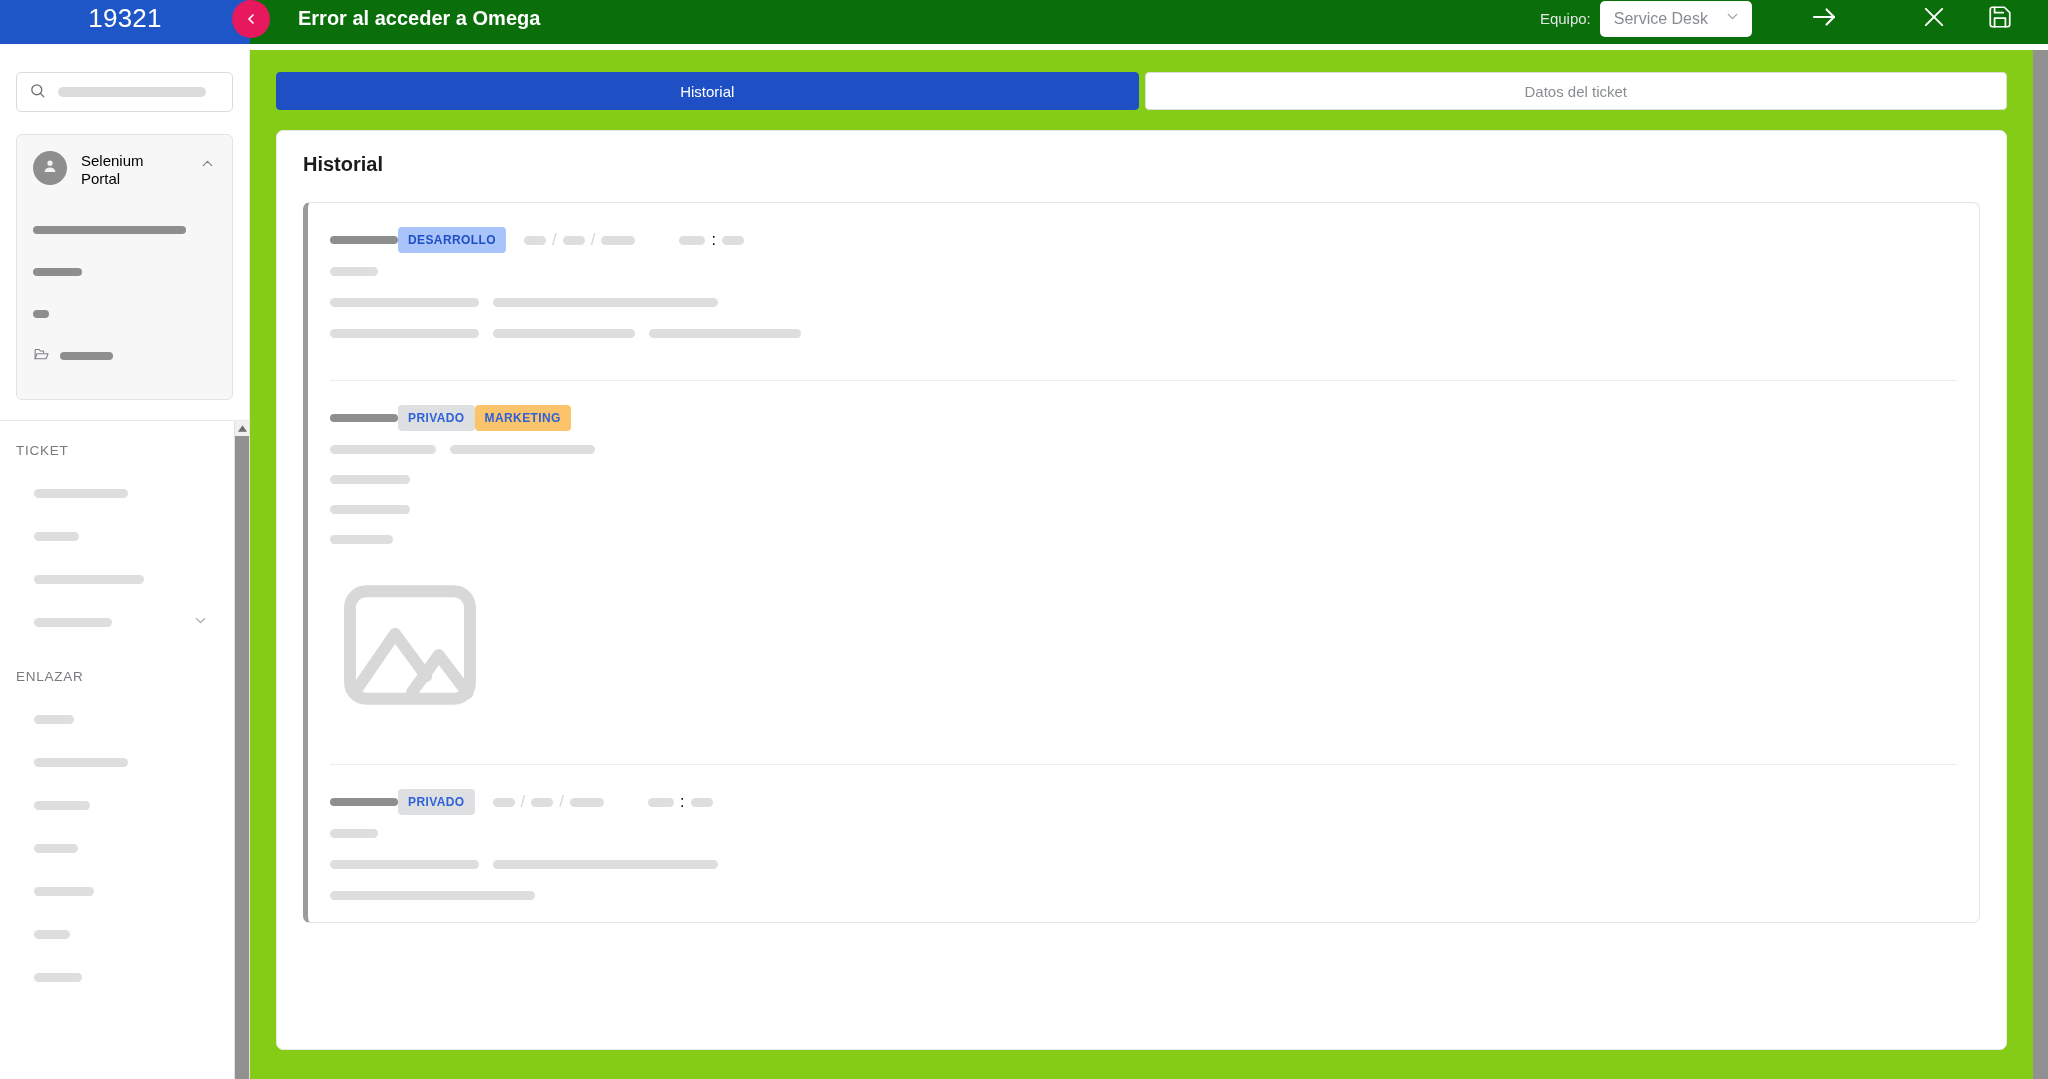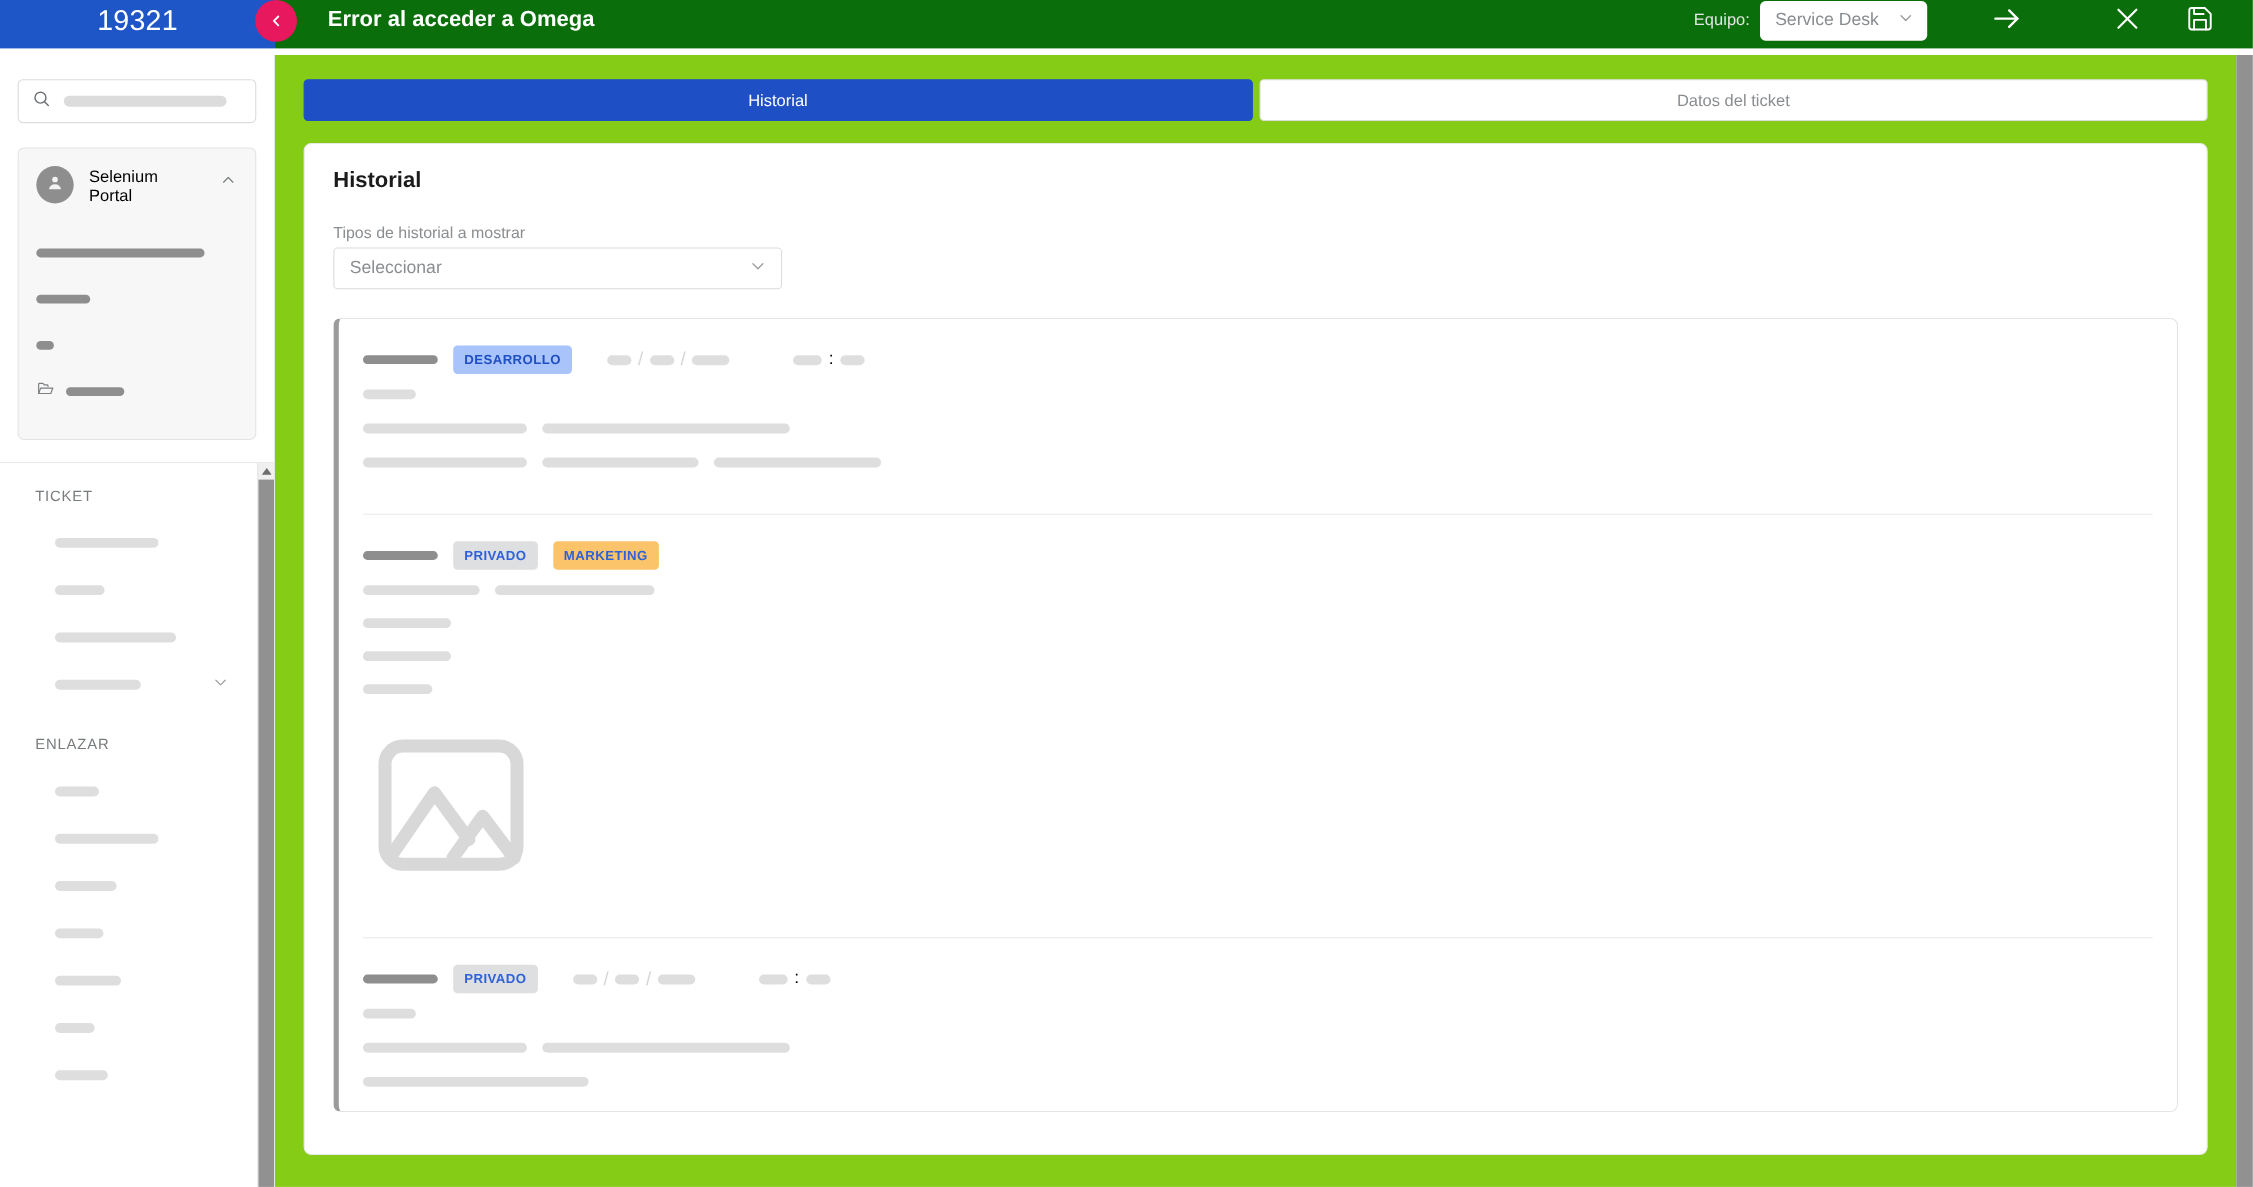--- a/index.html
+++ b/index.html
@@ -92,21 +92,21 @@
     flex: 1; padding-top: 1px;
   }
   .collapse-btn { background:none;border:none;cursor:pointer;padding:4px 0 0 0; }
   .portal-rows { margin-top: 22px; display:flex; flex-direction:column; gap: 0; }
   .prow { height: 42px; display: flex; align-items: center; gap: 10px; }
   .skel { background: #8e8e8e; border-radius: 5px; height: 8px; }
   .skel-lt { background: #dedede; border-radius: 5px; height: 9px; }
 
   .sidebar-scroller {
     flex: 1; position: relative; border-top: 1px solid #eaeaea;
-    margin-top: 20px; overflow: hidden; padding-left: 16px;
+    margin-top: 20px; overflow: hidden;
   }
   .scroll-inner { padding: 22px 16px 0 16px; }
   .section-title {
     font-size: 13.5px; color: #777b7e; letter-spacing: .75px; font-weight: 500;
     margin-bottom: 14px;
   }
   .field-row { height: 43px; display: flex; align-items: center; justify-content: space-between; padding-left: 18px; padding-right: 24px; }
 
   .vscroll {
     position: absolute; top: 0; right: 0; width: 15px; height: 100%;
@@ -149,21 +149,21 @@
     padding: 0 12px 0 14px; cursor: pointer;
   }
   .sel-field-box span { font-size: 16px; color: #8b8e91; }
 
   .history-card {
     margin-top: 26px; border: 1px solid #e4e4e4; border-left: 5px solid #9b9b9b;
     border-radius: 7px; background: #ffffff; padding: 0 22px 0 22px;
   }
   .hentry { padding: 24px 0 22px 0; border-bottom: 1px solid #ececec; }
   .hentry:last-child { border-bottom: none; }
-  .hrow1 { display: flex; align-items: center; gap: 14px; flex-wrap: nowrap; }
+  .hrow1 { display: flex; align-items: center; flex-wrap: nowrap; }
   .badge {
     font-size: 12px; font-weight: bold; letter-spacing: .4px;
     border-radius: 4px; padding: 6px 10px; white-space: nowrap;
   }
   .badge-dev { background: #a9c4fb; color: #1f4fc4; }
   .badge-priv { background: #dddfe1; color: #2f61d8; }
   .badge-mkt { background: #fbc46a; color: #2f61d8; }
   .dateskel { display: flex; align-items: center; gap: 6px; margin-left: 18px; }
   .dateskel .sep { color: #d6d6d6; font-size: 17px; }
   .timeskel { display: flex; align-items: center; gap: 6px; margin-left: 44px; }
@@ -342,31 +342,20 @@
 
 <div class="main">
   <div class="tabs">
     <div class="tab active">Historial</div>
     <div class="tab inactive">Datos del ticket</div>
   </div>
 
   <div class="panel">
     <div class="panel-title">Historial</div>
 
-    <div class="sel-field">
-      <div class="sel-field-label">Tipos de historial a mostrar</div>
-      <div class="sel-field-box">
-        <span>Seleccionar</span>
-        <span>
-          <svg width="18" height="18" viewBox="0 0 24 24" fill="none" stroke="#9a9da0" stroke-width="1.6" stroke-linecap="round" stroke-linejoin="round">
-              <polyline points="6 9 12 15 18 9"></polyline>
-            </svg>
-        </span>
-      </div>
-    </div>
 
     <div class="history-card">
 
       <div class="hentry">
         <div class="hrow1">
           <span class="skel" style="width:68px"></span>
           <span class="badge badge-dev">DESARROLLO</span>
           <span class="dateskel">
             <span class="skel-lt" style="width:22px"></span>
               <span class="sep">/</span>

